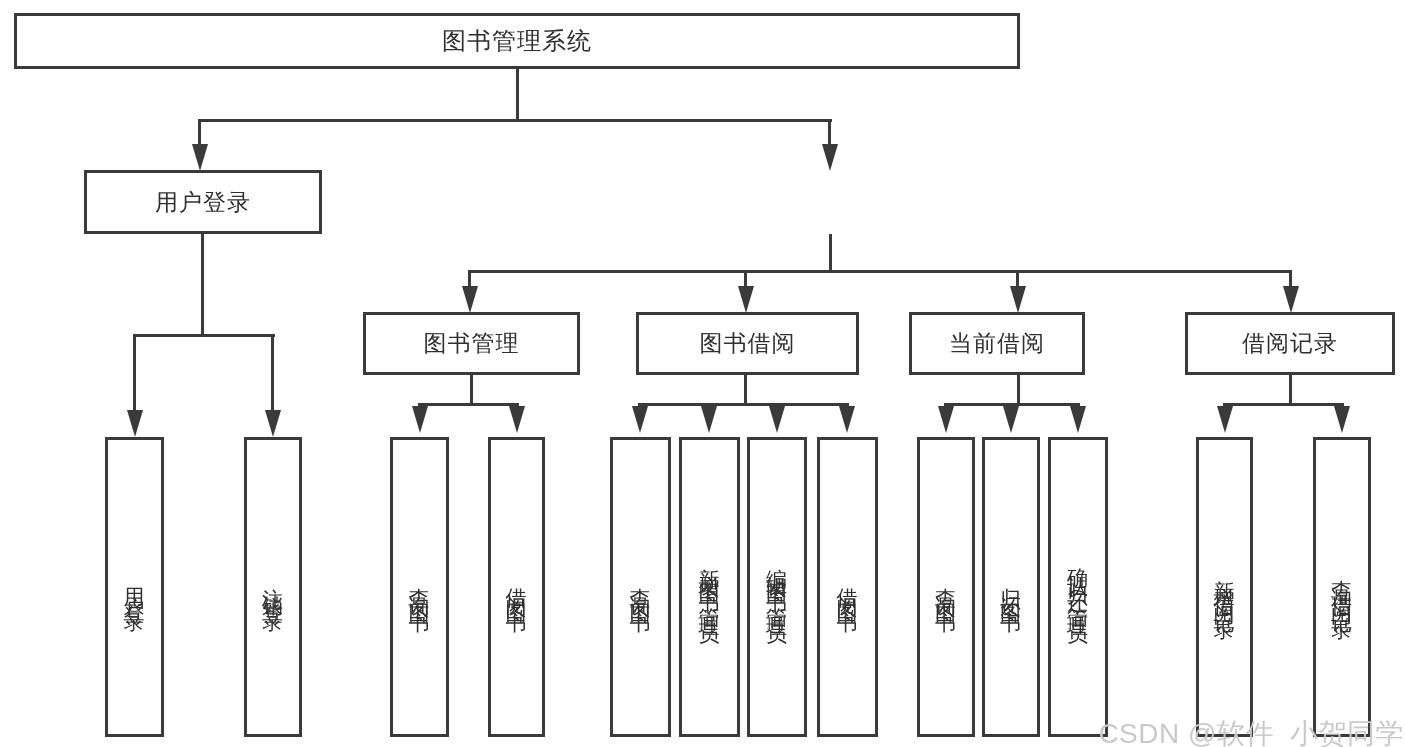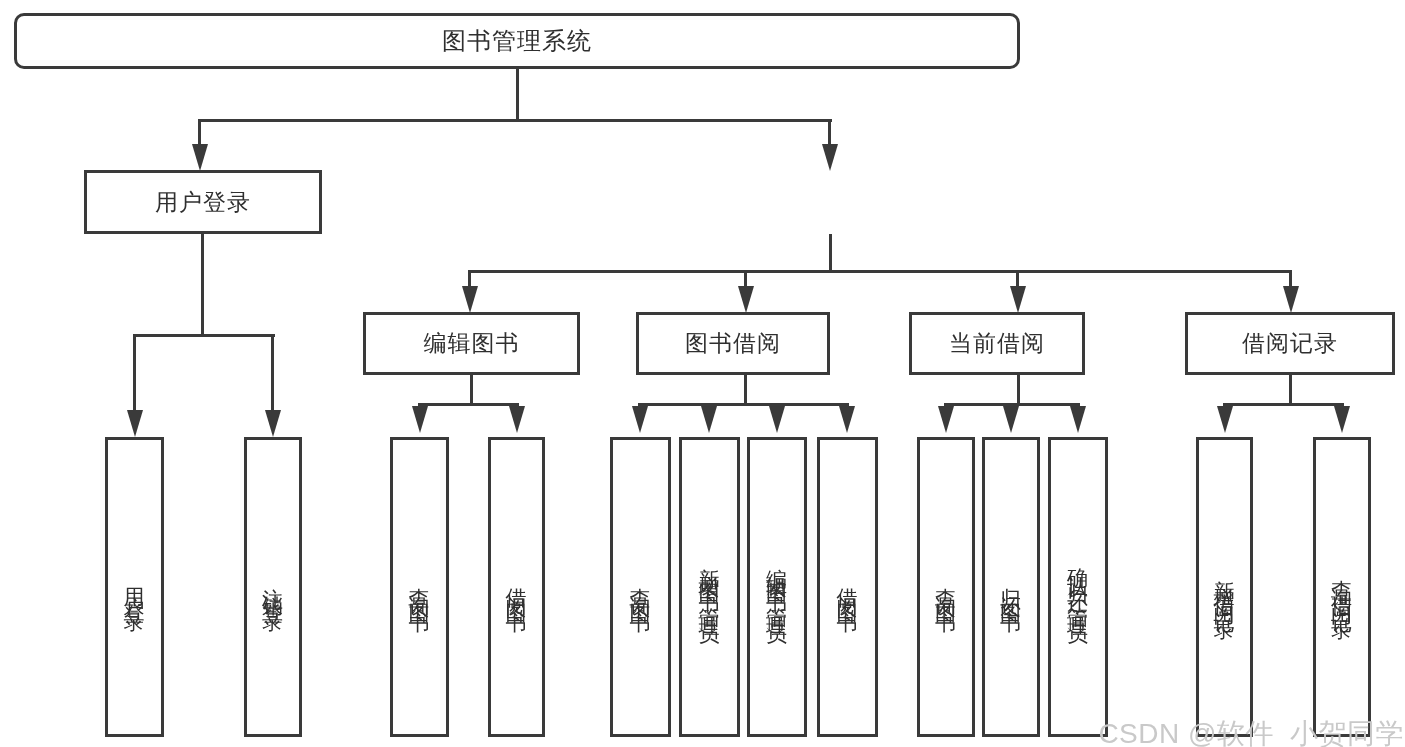--- a/index.html
+++ b/index.html
@@ -23,21 +23,21 @@
     border: 3px solid var(--line);
     background: var(--background);
     display: flex;
     align-items: center;
     justify-content: center;
     color: var(--text);
     font-size: 23px;
     letter-spacing: 1px;
     z-index: 2;
   }
-  .hbox.root { font-size: 24px; border-radius: 10px; }
+  .hbox.root { font-size: 24px; }
   .vbox {
     position: absolute;
     top: 437px;
     height: 300px;
     border: 3px solid var(--line);
     background: var(--background);
     display: flex;
     align-items: center;
     justify-content: center;
     z-index: 2;
@@ -79,23 +79,23 @@
 
   <div class="hbox root" style="left:14px;top:13px;width:1006px;height:56px">
     <span>图书管理系统</span>
   </div>
 
   <div class="hbox" style="left:84px;top:170px;width:238px;height:64px">
     <span>用户登录</span>
   </div>
 
   <div class="hbox" style="left:363px;top:312px;width:217px;height:63px">
-    <span>编辑图书</span>
+    <span>图书管理</span>
   </div>
-  <div class="hbox" style="left:636px;top:312px;width:194px;height:63px">
+  <div class="hbox" style="left:636px;top:312px;width:223px;height:63px">
     <span>图书借阅</span>
   </div>
   <div class="hbox" style="left:909px;top:312px;width:176px;height:63px">
     <span>当前借阅</span>
   </div>
   <div class="hbox" style="left:1185px;top:312px;width:210px;height:63px">
     <span>借阅记录</span>
   </div>
 
   <div class="vbox" style="left:105px;width:59px">

